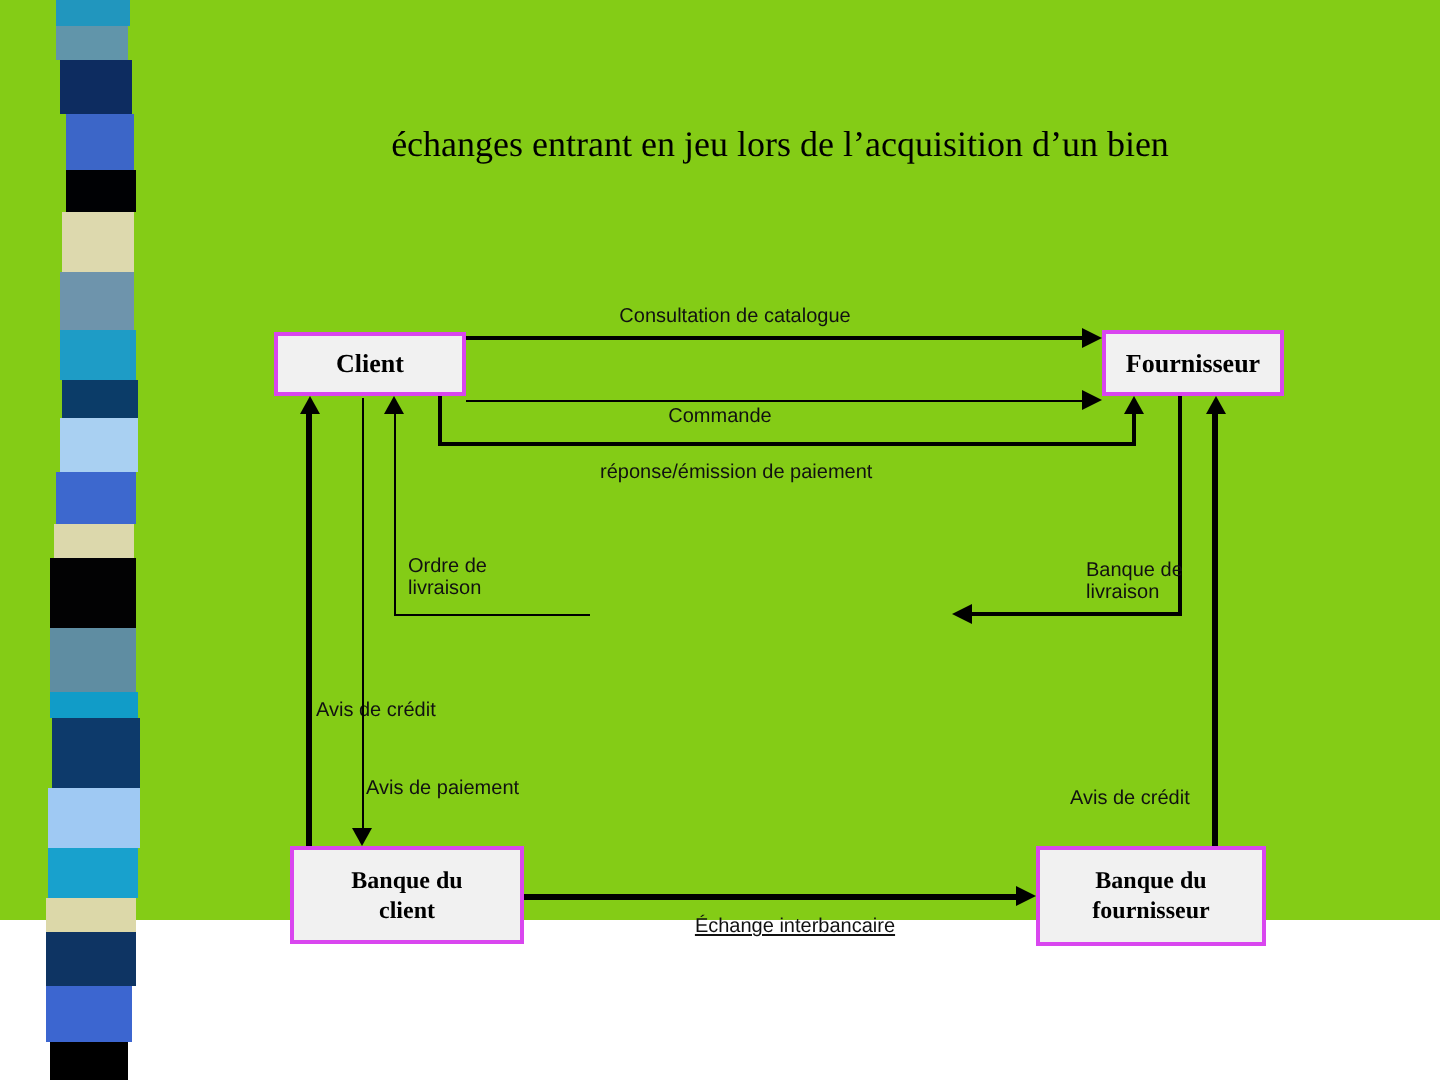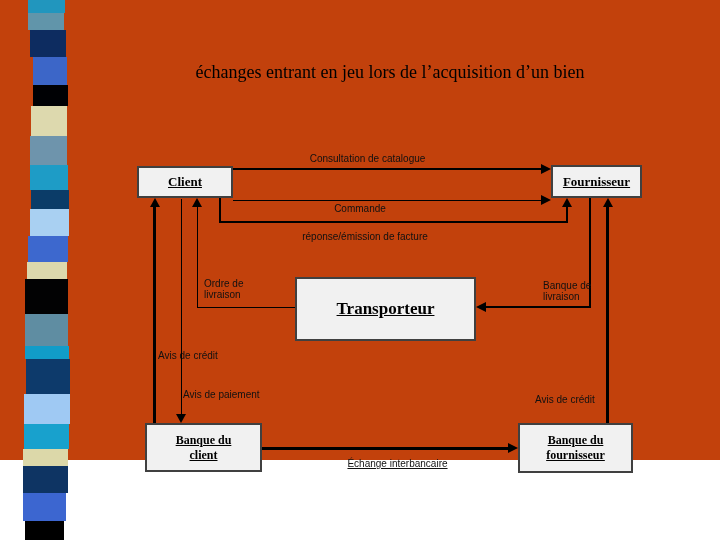--- a/index.html
+++ b/index.html
@@ -3,44 +3,44 @@
 <meta charset="utf-8">
 <style>
   * { margin:0; padding:0; box-sizing:border-box; }
   html,body { width:720px; height:540px; }
   body {
     background:#ffffff;
     font-family:"Liberation Sans", sans-serif;
     position:relative;
     overflow:hidden;
   }
-  .slide { position:absolute; left:0; top:0; width:720px; height:460px; background:#c2410c; }
+  .slide { position:absolute; left:0; top:0; width:720px; height:460px; background:#84cc16; }
 
   
   .strip { position:absolute; left:0; top:0; width:80px; height:540px; }
   .strip-seg { position:absolute; }
 
   
   .title {
     position:absolute; left:110px; top:60px; width:560px;
     text-align:center;
     font-family:"Liberation Serif","DejaVu Serif",serif;
     font-size:18px; line-height:25px; color:#000;
   }
 
   
   .box {
     position:absolute;
     background:#f1f1f1;
-    border:2px solid #404040;
+    border:2px solid #d946ef;
     display:flex; flex-direction:column;
     align-items:center; justify-content:center;
     text-align:center;
     font-family:"Liberation Serif","DejaVu Serif",serif;
-    font-weight:bold; color:#000;text-decoration:underline;
+    font-weight:bold; color:#000;
   }
   .box-client        { left:137px; top:166px; width:96px;  height:32px; font-size:13px; }
   .box-fournisseur   { left:551px; top:165px; width:91px;  height:33px; font-size:13px; }
   .box-transporteur  { left:295px; top:277px; width:181px; height:64px; font-size:17px; }
   .box-banque-client { left:145px; top:423px; width:117px; height:49px; font-size:12px; line-height:15px; }
   .box-banque-fourn  { left:518px; top:423px; width:115px; height:50px; font-size:12px; line-height:15px; }
 
   
   .line  { position:absolute; background:#000; }
   .arrow { position:absolute; width:0; height:0; }
@@ -90,23 +90,20 @@
   <div class="title">
     <span>échanges entrant en jeu lors de l’acquisition d’un bien</span><br>
   </div>
 
   <div class="box box-client">
     <span>Client</span>
   </div>
   <div class="box box-fournisseur">
     <span>Fournisseur</span>
   </div>
-  <div class="box box-transporteur">
-    <span>Transporteur</span>
-  </div>
   <div class="box box-banque-client">
     <span>Banque du</span>
     <span>client</span>
   </div>
   <div class="box box-banque-fourn">
     <span>Banque du</span>
     <span>fournisseur</span>
   </div>
 
   <div class="line" style="left:233px;top:168px;width:308px;height:2px;"></div>
@@ -114,21 +111,21 @@
   <div class="lbl center" style="left:305px;top:153px;width:125px;">Consultation de catalogue</div>
 
   <div class="line" style="left:233px;top:200px;width:308px;height:1px;"></div>
   <div class="arrow r" style="left:541px;top:195px;"></div>
   <div class="lbl center" style="left:325px;top:203px;width:70px;">Commande</div>
 
   <div class="line" style="left:219px;top:198px;width:2px;height:25px;"></div>
   <div class="line" style="left:219px;top:221px;width:349px;height:2px;"></div>
   <div class="line" style="left:566px;top:206px;width:2px;height:17px;"></div>
   <div class="arrow u" style="left:562px;top:198px;"></div>
-  <div class="lbl center" style="left:300px;top:231px;width:130px;">réponse/émission de facture</div>
+  <div class="lbl center" style="left:300px;top:231px;width:130px;">réponse/émission de paiement</div>
 
   <div class="line" style="left:197px;top:307px;width:98px;height:1px;"></div>
   <div class="line" style="left:197px;top:206px;width:1px;height:102px;"></div>
   <div class="arrow u" style="left:192px;top:198px;"></div>
   <div class="lbl" style="left:204px;top:278px;">
     <span>Ordre de</span><br>
     <span>livraison</span>
   </div>
 
   <div class="line" style="left:589px;top:198px;width:2px;height:110px;"></div>

